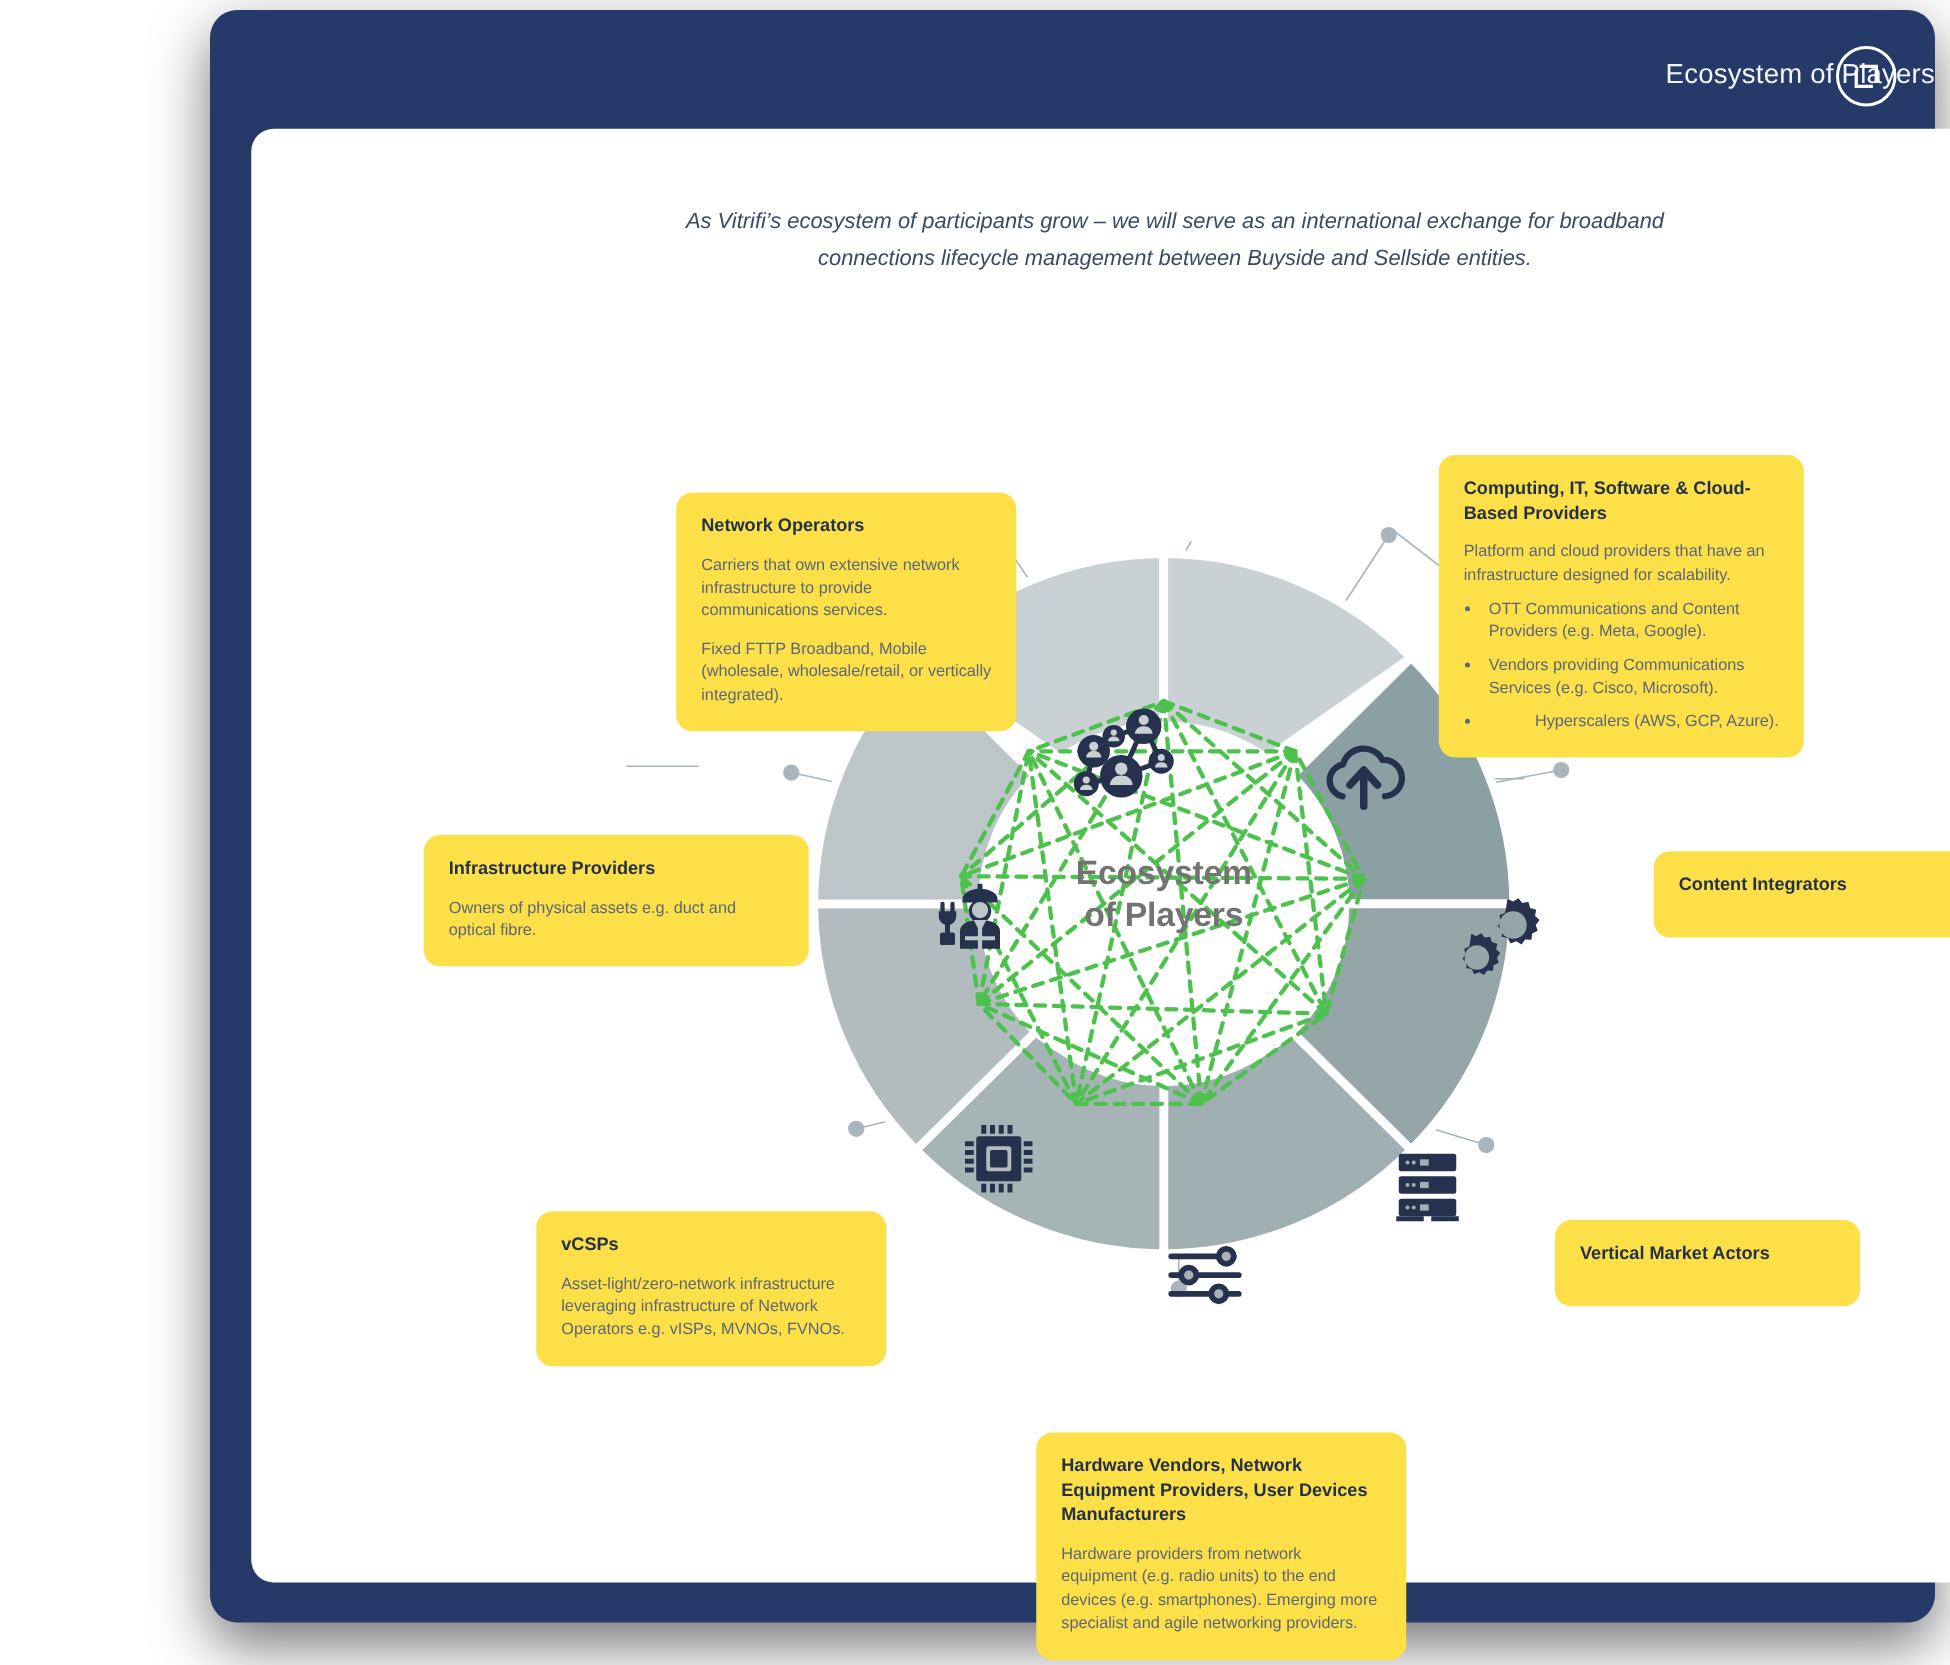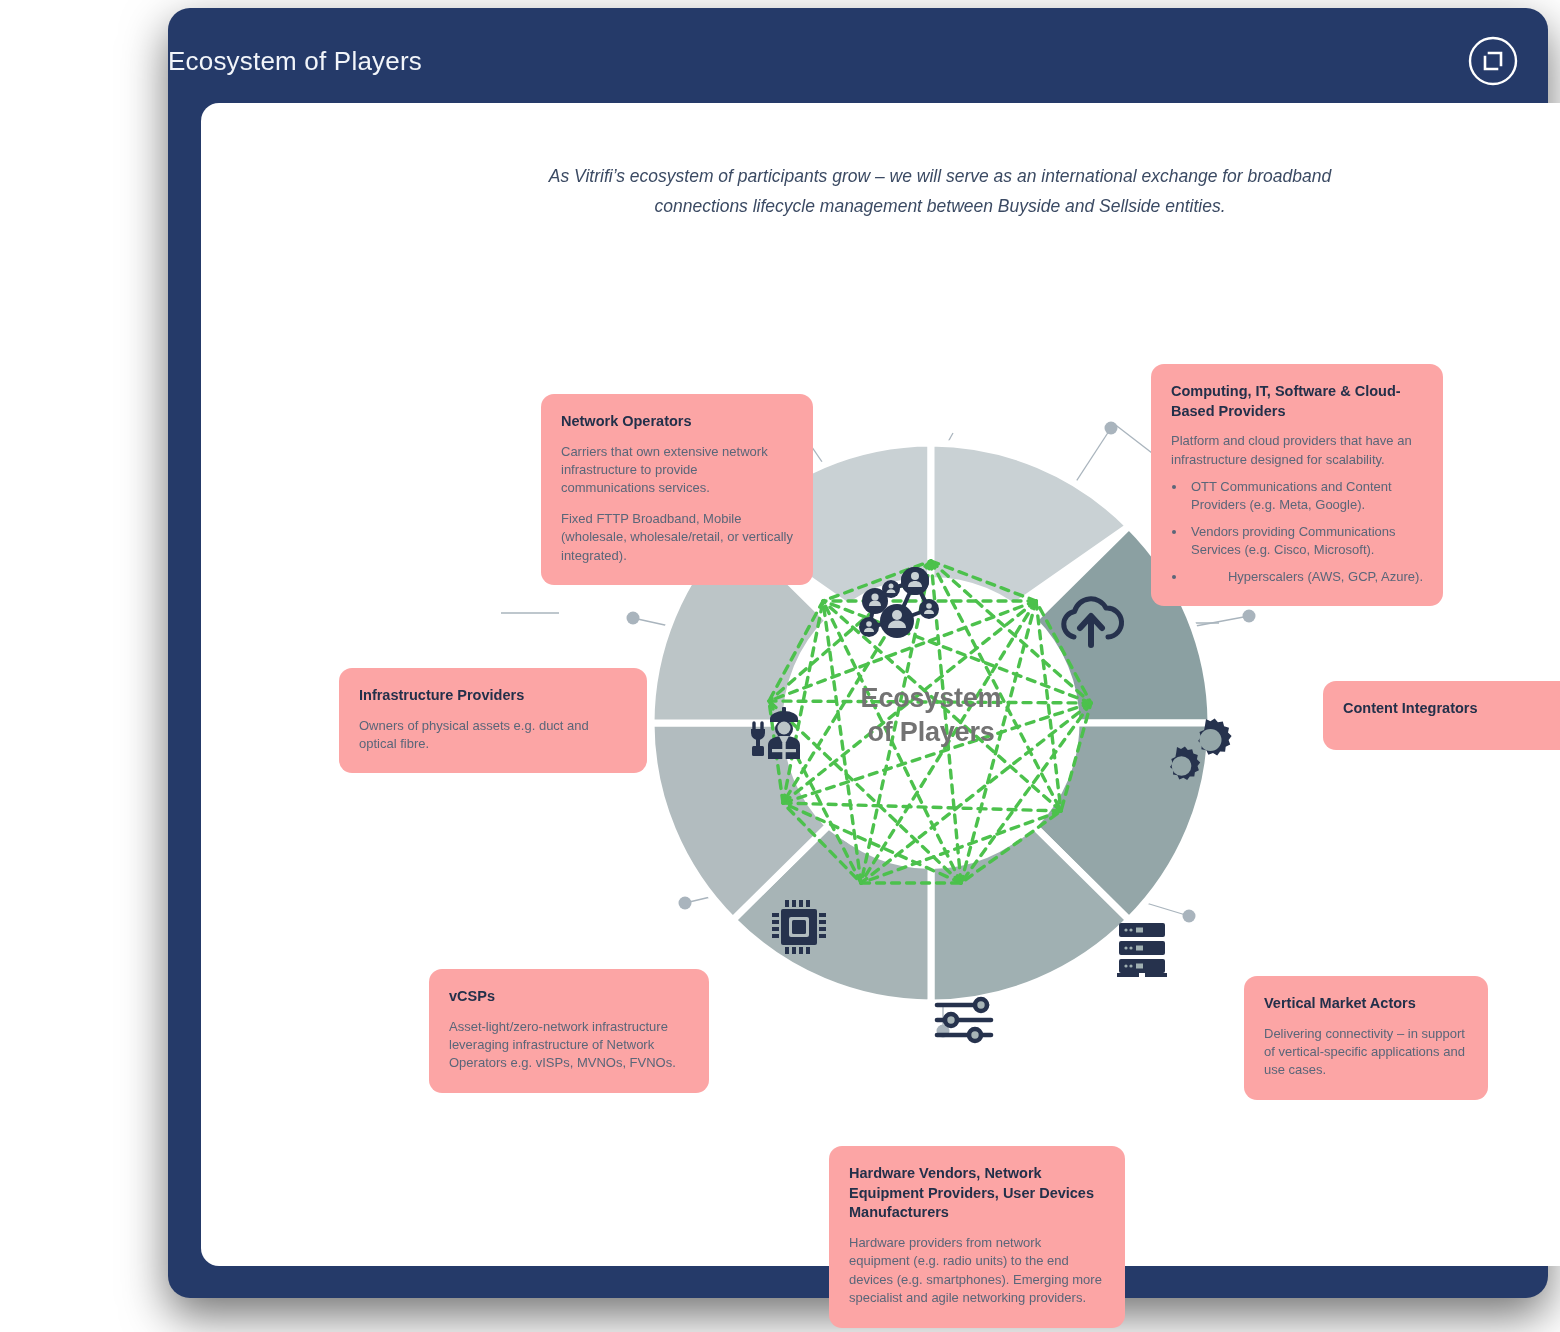--- a/index.html
+++ b/index.html
@@ -19,23 +19,23 @@
     background: #253a69;
     border-radius: 22px;
     box-shadow: 0 18px 46px rgba(0,0,0,0.55);
   }
   .titlebar {
     position: absolute; left: 0; top: 0;
     width: 100%; height: 102px;
   }
   .title-text {
     position: absolute; left: 0; top: 38px; width: 100%;
-    text-align: left;
+    text-align: right;
     color: #f2f5fa;
-    font-size: 26px;
+    font-size: 22px;
     letter-spacing: .2px;
   }
   .logo-badge {
     position: absolute; right: 28px; top: 26px;
     width: 54px; height: 54px;
   }
 
   
   .sheet {
     position: absolute;
@@ -75,21 +75,21 @@
   }
 
   .seg-icon { position: absolute; }
 
   
   .links { position: absolute; left: 0; top: 0; width: 1478px; height: 1163px; }
 
   
   .card {
     position: absolute;
-    background: #fca5a5;
+    background: #fde047;
     border-radius: 13px;
     padding: 18px 20px 20px 20px;
   }
   .card h3 {
     color: #23304a;
     font-size: 14.5px;
     font-weight: bold;
     line-height: 1.35;
     margin-bottom: 11px;
   }
@@ -376,21 +376,20 @@
         <h3>Content Integrators</h3>
       </div>
 
       <div class="card c-vcsp">
         <h3>vCSPs</h3>
         <p>Asset-light/zero-network infrastructure leveraging infrastructure of Network Operators e.g. vISPs, MVNOs, FVNOs.</p>
       </div>
 
       <div class="card c-vertical">
         <h3>Vertical Market Actors</h3>
-        <p>Delivering connectivity – in support of vertical-specific applications and use cases.</p>
       </div>
 
       <div class="card c-hardware">
         <h3>Hardware Vendors, Network Equipment Providers,  User Devices Manufacturers</h3>
         <p>Hardware providers from network equipment (e.g. radio units) to the end devices (e.g. smartphones). Emerging more specialist and agile networking providers.</p>
       </div>
 
     </div>
   </div>
 </div>

